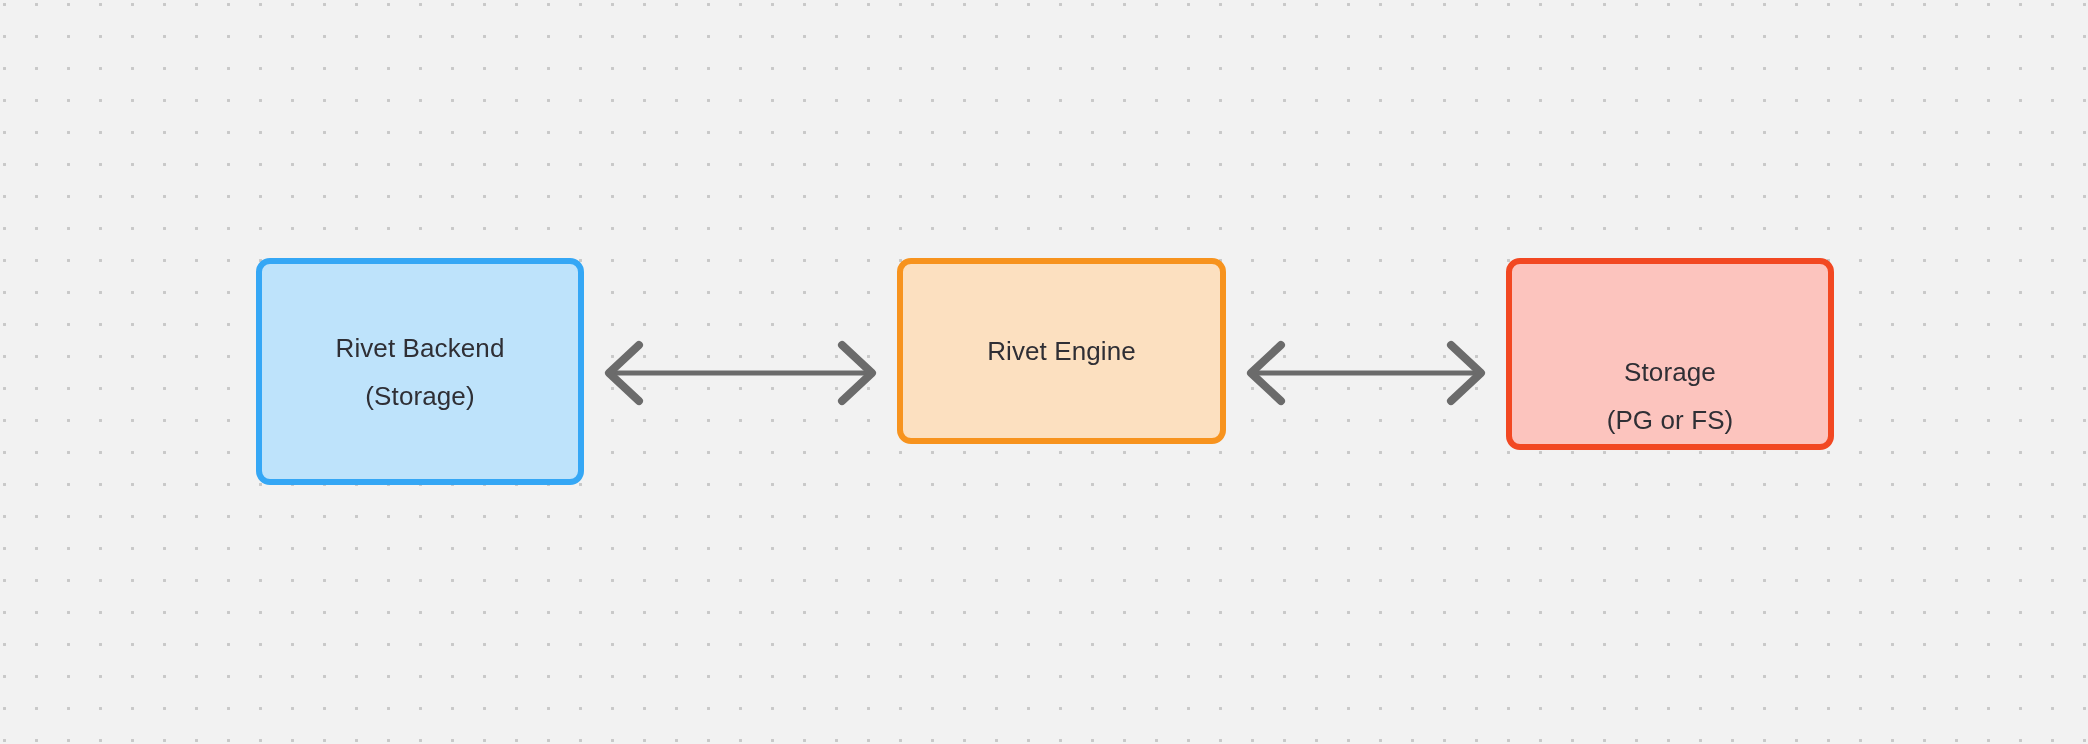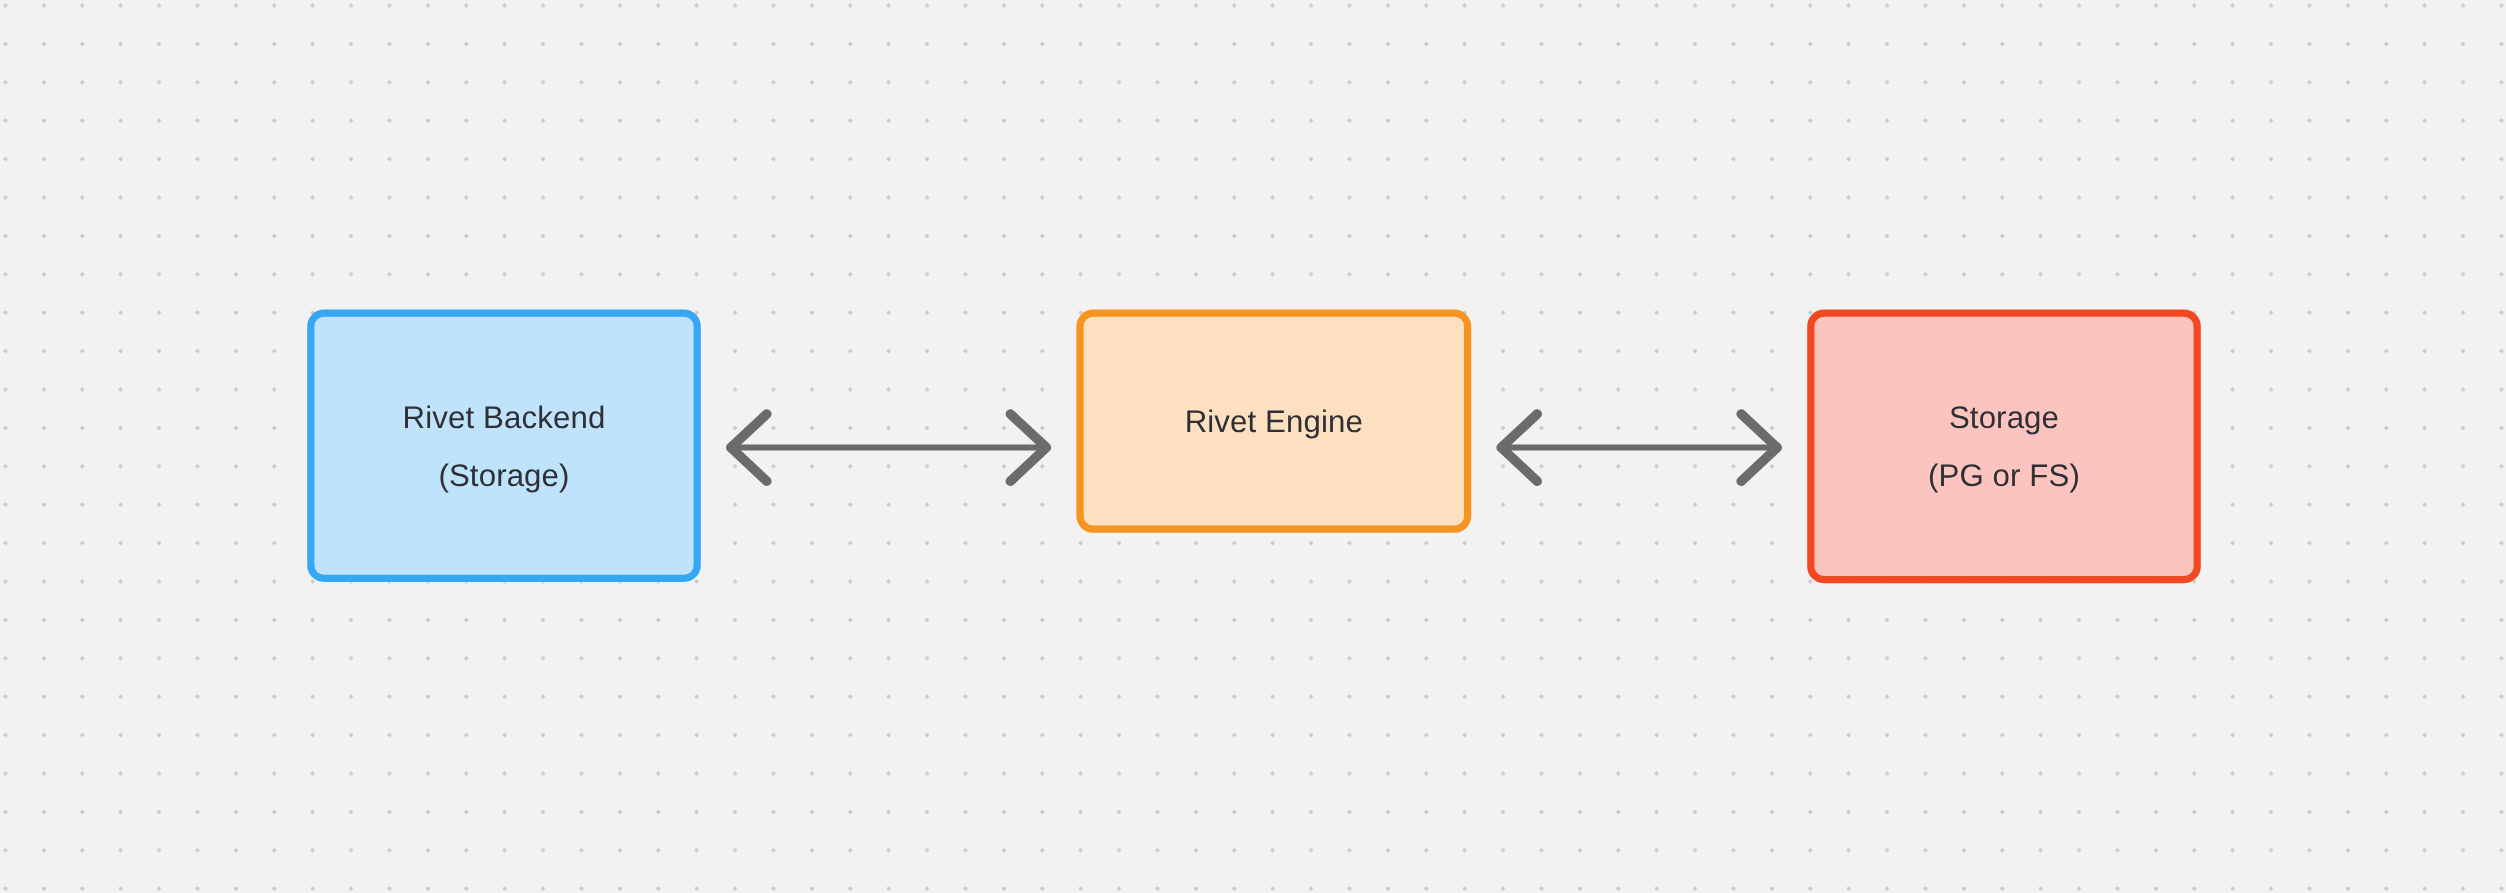--- a/index.html
+++ b/index.html
@@ -56,23 +56,24 @@
     border-color: #35a7f5;
   }
   #node-engine {
     left: 897px;  top: 258px;
     width: 329px; height: 186px;
     background: #fce0c0;
     border-color: #f7931e;
   }
   #node-storage {
     left: 1506px; top: 258px;
-    width: 328px; height: 228px;
+    width: 328px; height: 192px;
     background: #fcc4be;
     border-color: #f24822;
+    justify-content: flex-end;
   }
 
   
   .connector {
     position: absolute;
     overflow: visible;
   }
   #edge-backend-engine { left: 593px;  top: 332px; width: 295px; height: 82px; }
   #edge-engine-storage { left: 1235px; top: 332px; width: 262px; height: 82px; }
 </style>

